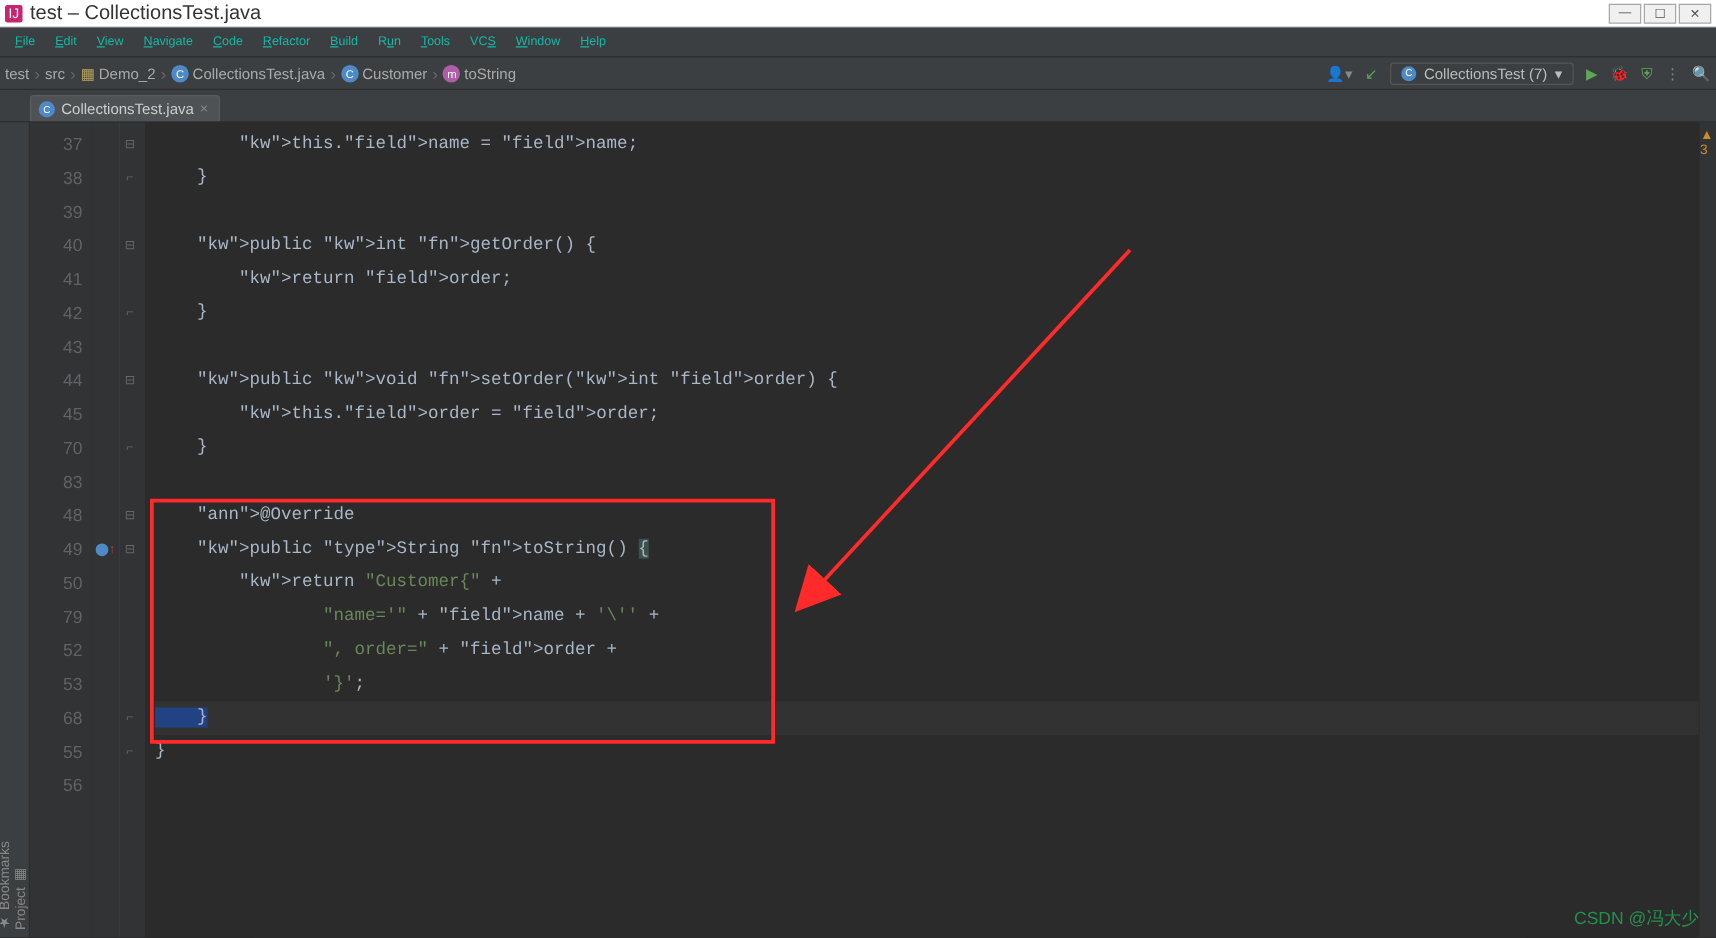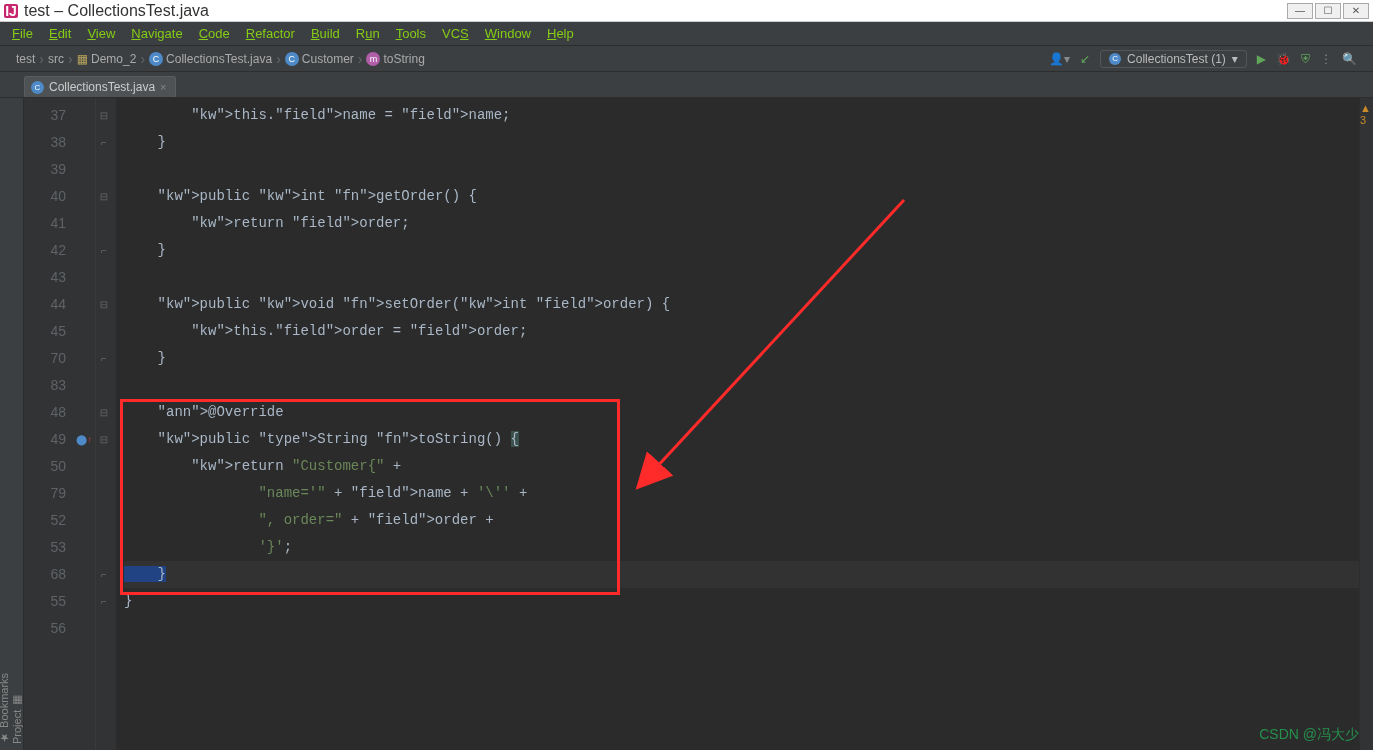--- a/index.html
+++ b/index.html
@@ -24,21 +24,21 @@
     border-bottom: 1px solid #ccc;
     color: #333;
   }
   .title-bar .logo {
     width: 14px; height: 14px;
     background: #c7256e;
     margin-right: 6px;
     border-radius: 2px;
     display: inline-flex;
     align-items: center; justify-content: center;
-    font-size: 14px; color: #fff; font-weight: bold;
+    font-size: 11px; color: #fff; font-weight: normal;
   }
   .title-bar .title-text { font-size: 16px; }
   .title-bar .spacer { flex: 1; }
   .title-bar .win-btn {
     width: 26px; height: 16px;
     border: 1px solid #aaa;
     background: #f0f0f0;
     margin-left: 2px;
     display: flex; align-items: center; justify-content: center;
     font-size: 10px; color: #555;
@@ -49,33 +49,33 @@
     background: #3c3f41;
     height: 24px;
     display: flex;
     align-items: center;
     padding: 0 6px;
     gap: 4px;
     border-bottom: 1px solid #2d2d2d;
   }
   .menu-item {
     padding: 2px 6px;
-    color: #84cc16;
-    font-size: 13px;
+    color: #14b8a6;
+    font-size: 10px;
     cursor: default;
   }
   .menu-item .u { text-decoration: underline; }
 
   
   .nav-bar {
     background: #3c3f41;
     height: 26px;
     display: flex;
     align-items: center;
-    padding: 0 16px;
+    padding: 0 4px;
     border-bottom: 1px solid #2d2d2d;
     font-size: 12px;
     justify-content: space-between;
   }
   .breadcrumbs { display: flex; align-items: center; gap: 4px; }
   .crumb { display: flex; align-items: center; gap: 3px; color: #aaa; }
   .crumb-sep { color: #666; font-size: 14px; }
   .crumb-icon {
     width: 14px; height: 14px; border-radius: 50%;
     display: inline-flex; align-items: center; justify-content: center;
@@ -265,21 +265,21 @@
     <span class="crumb">
         <span class="crumb-icon ci-method">m</span>
         <span>toString</span>
       </span>
   </div>
   <div class="nav-right">
     <span class="nav-icon">👤▾</span>
     <span class="nav-icon green">↙</span>
     <span class="run-config">
       <span class="crumb-icon ci-class" style="width:12px;height:12px;font-size:8px;">C</span>
-      <span>CollectionsTest (1)</span>
+      <span>CollectionsTest (7)</span>
       <span>▾</span>
     </span>
     <span class="nav-icon run-play">▶</span>
     <span class="nav-icon green">🐞</span>
     <span class="nav-icon" style="color:#5fa55a;">⛨</span>
     <span class="nav-icon">⋮</span>
     <span class="nav-icon">🔍</span>
   </div>
 </div>
 

